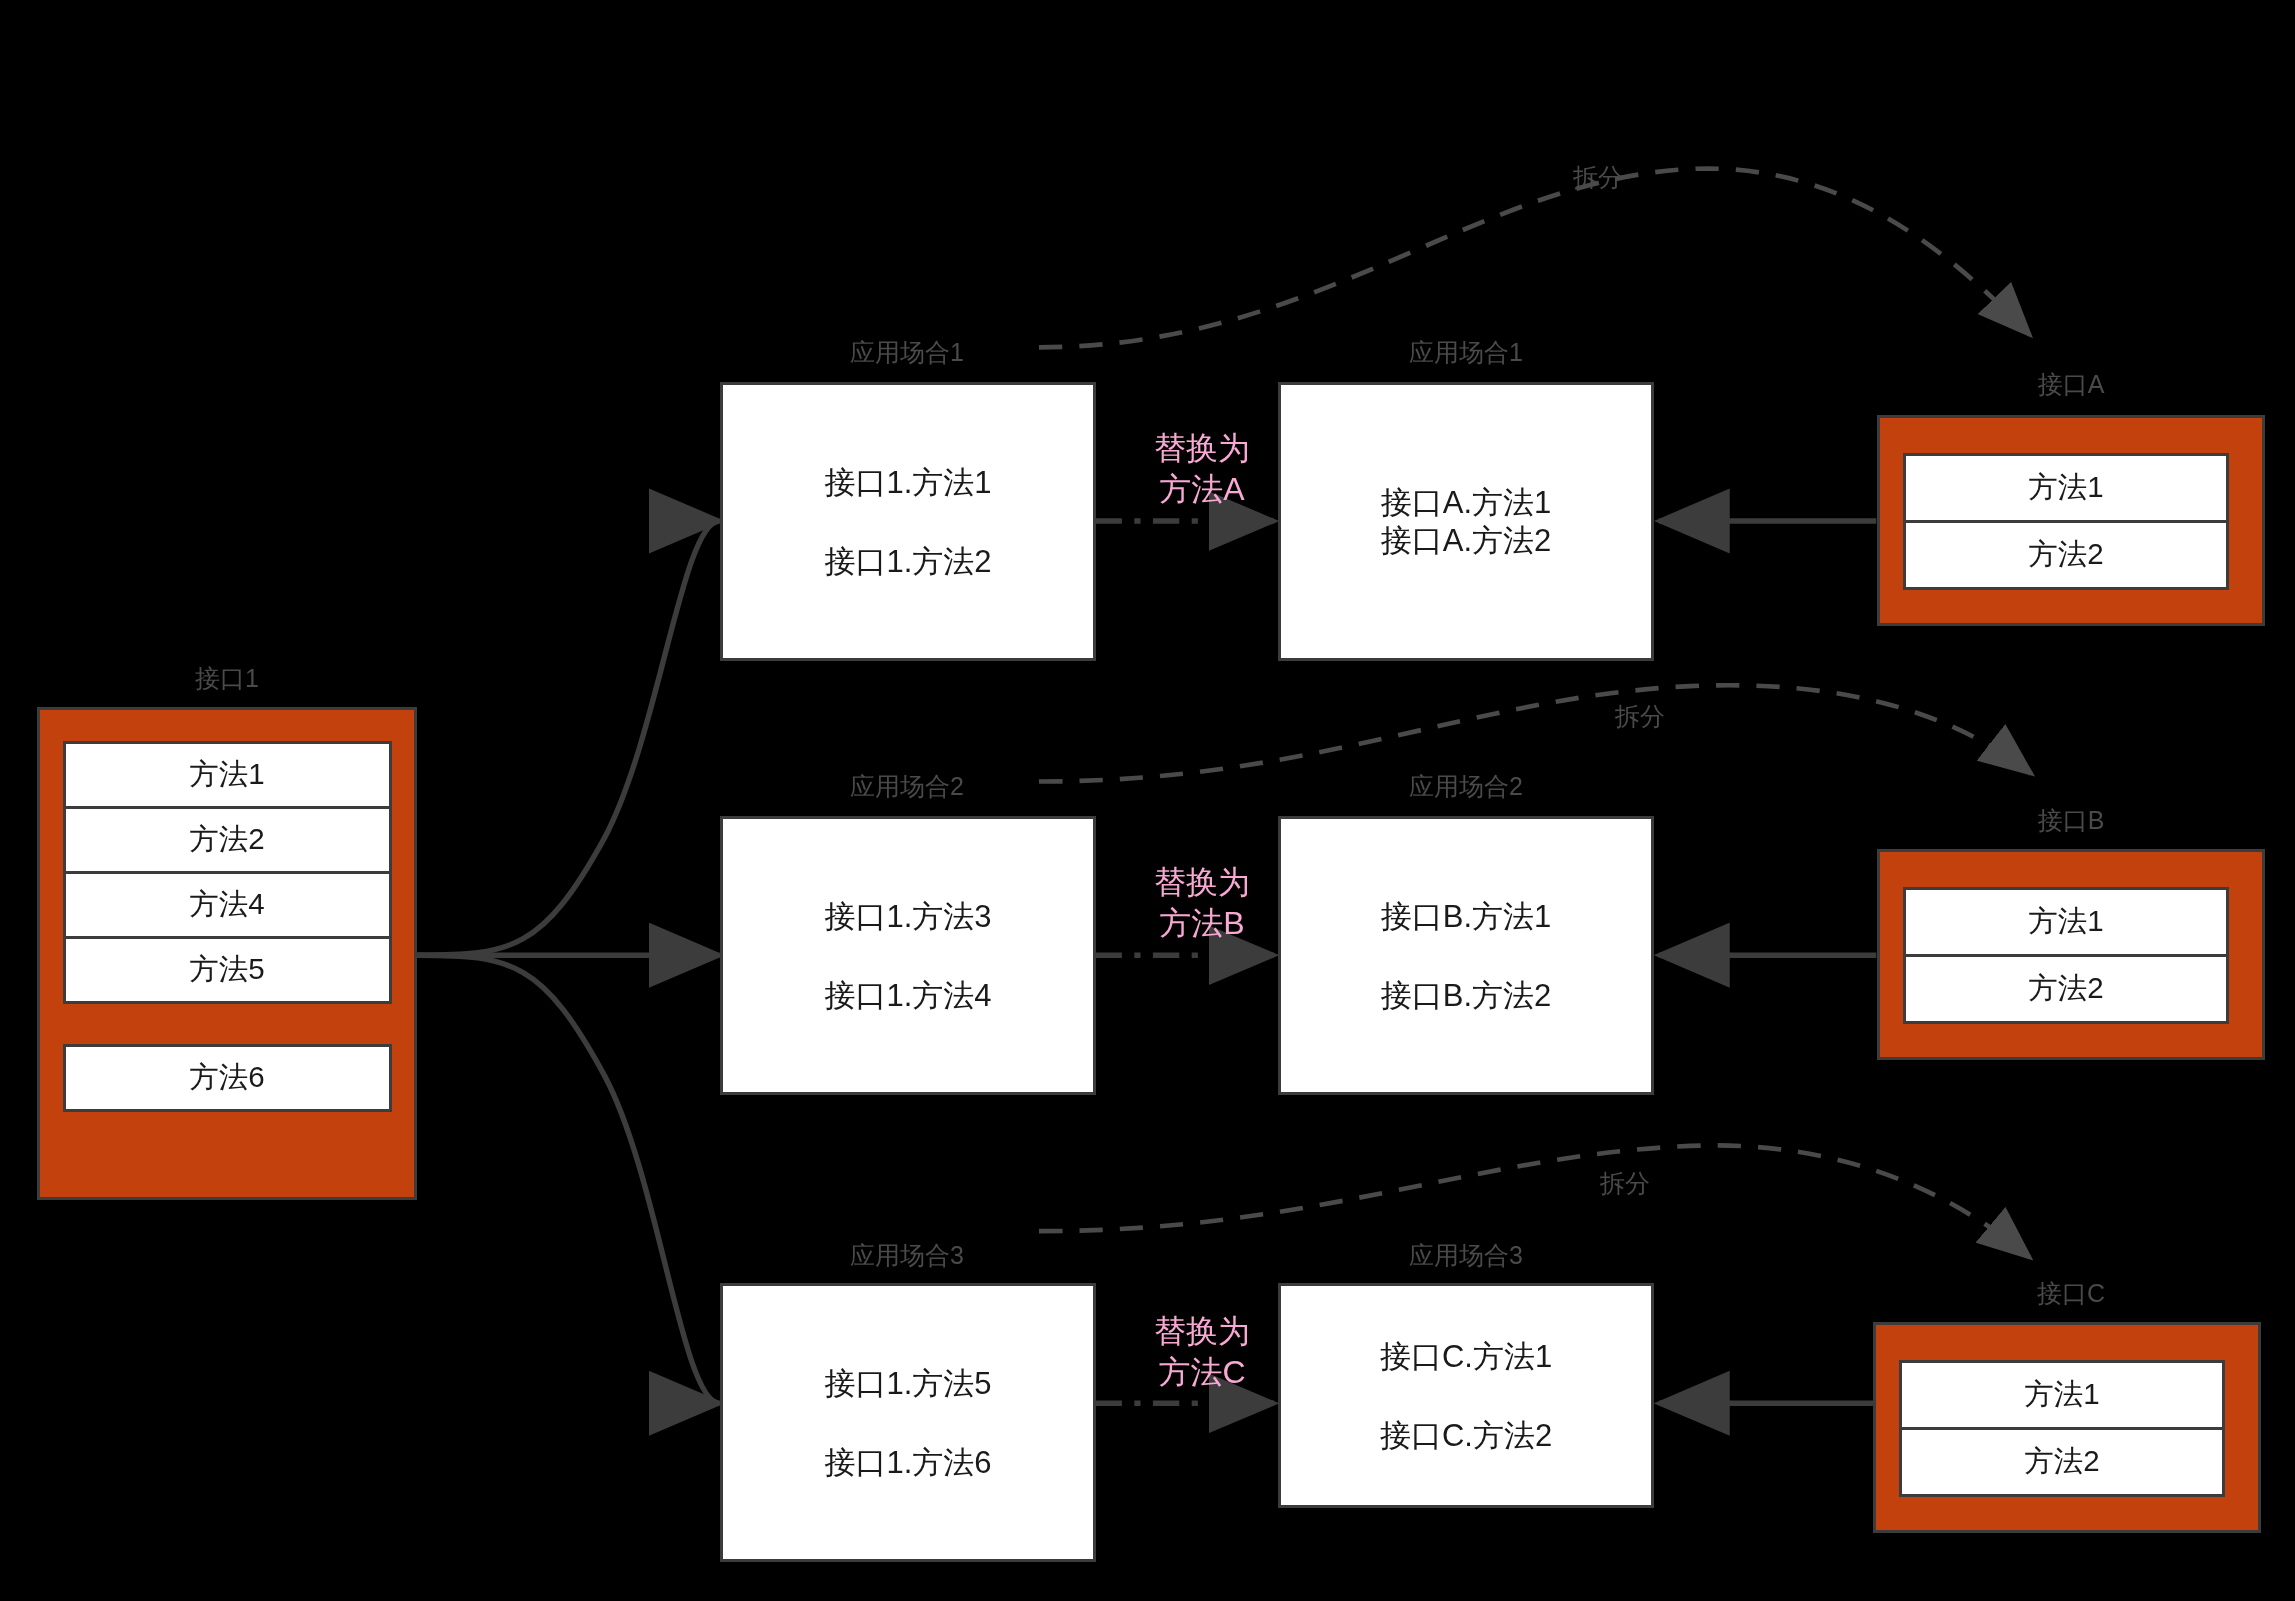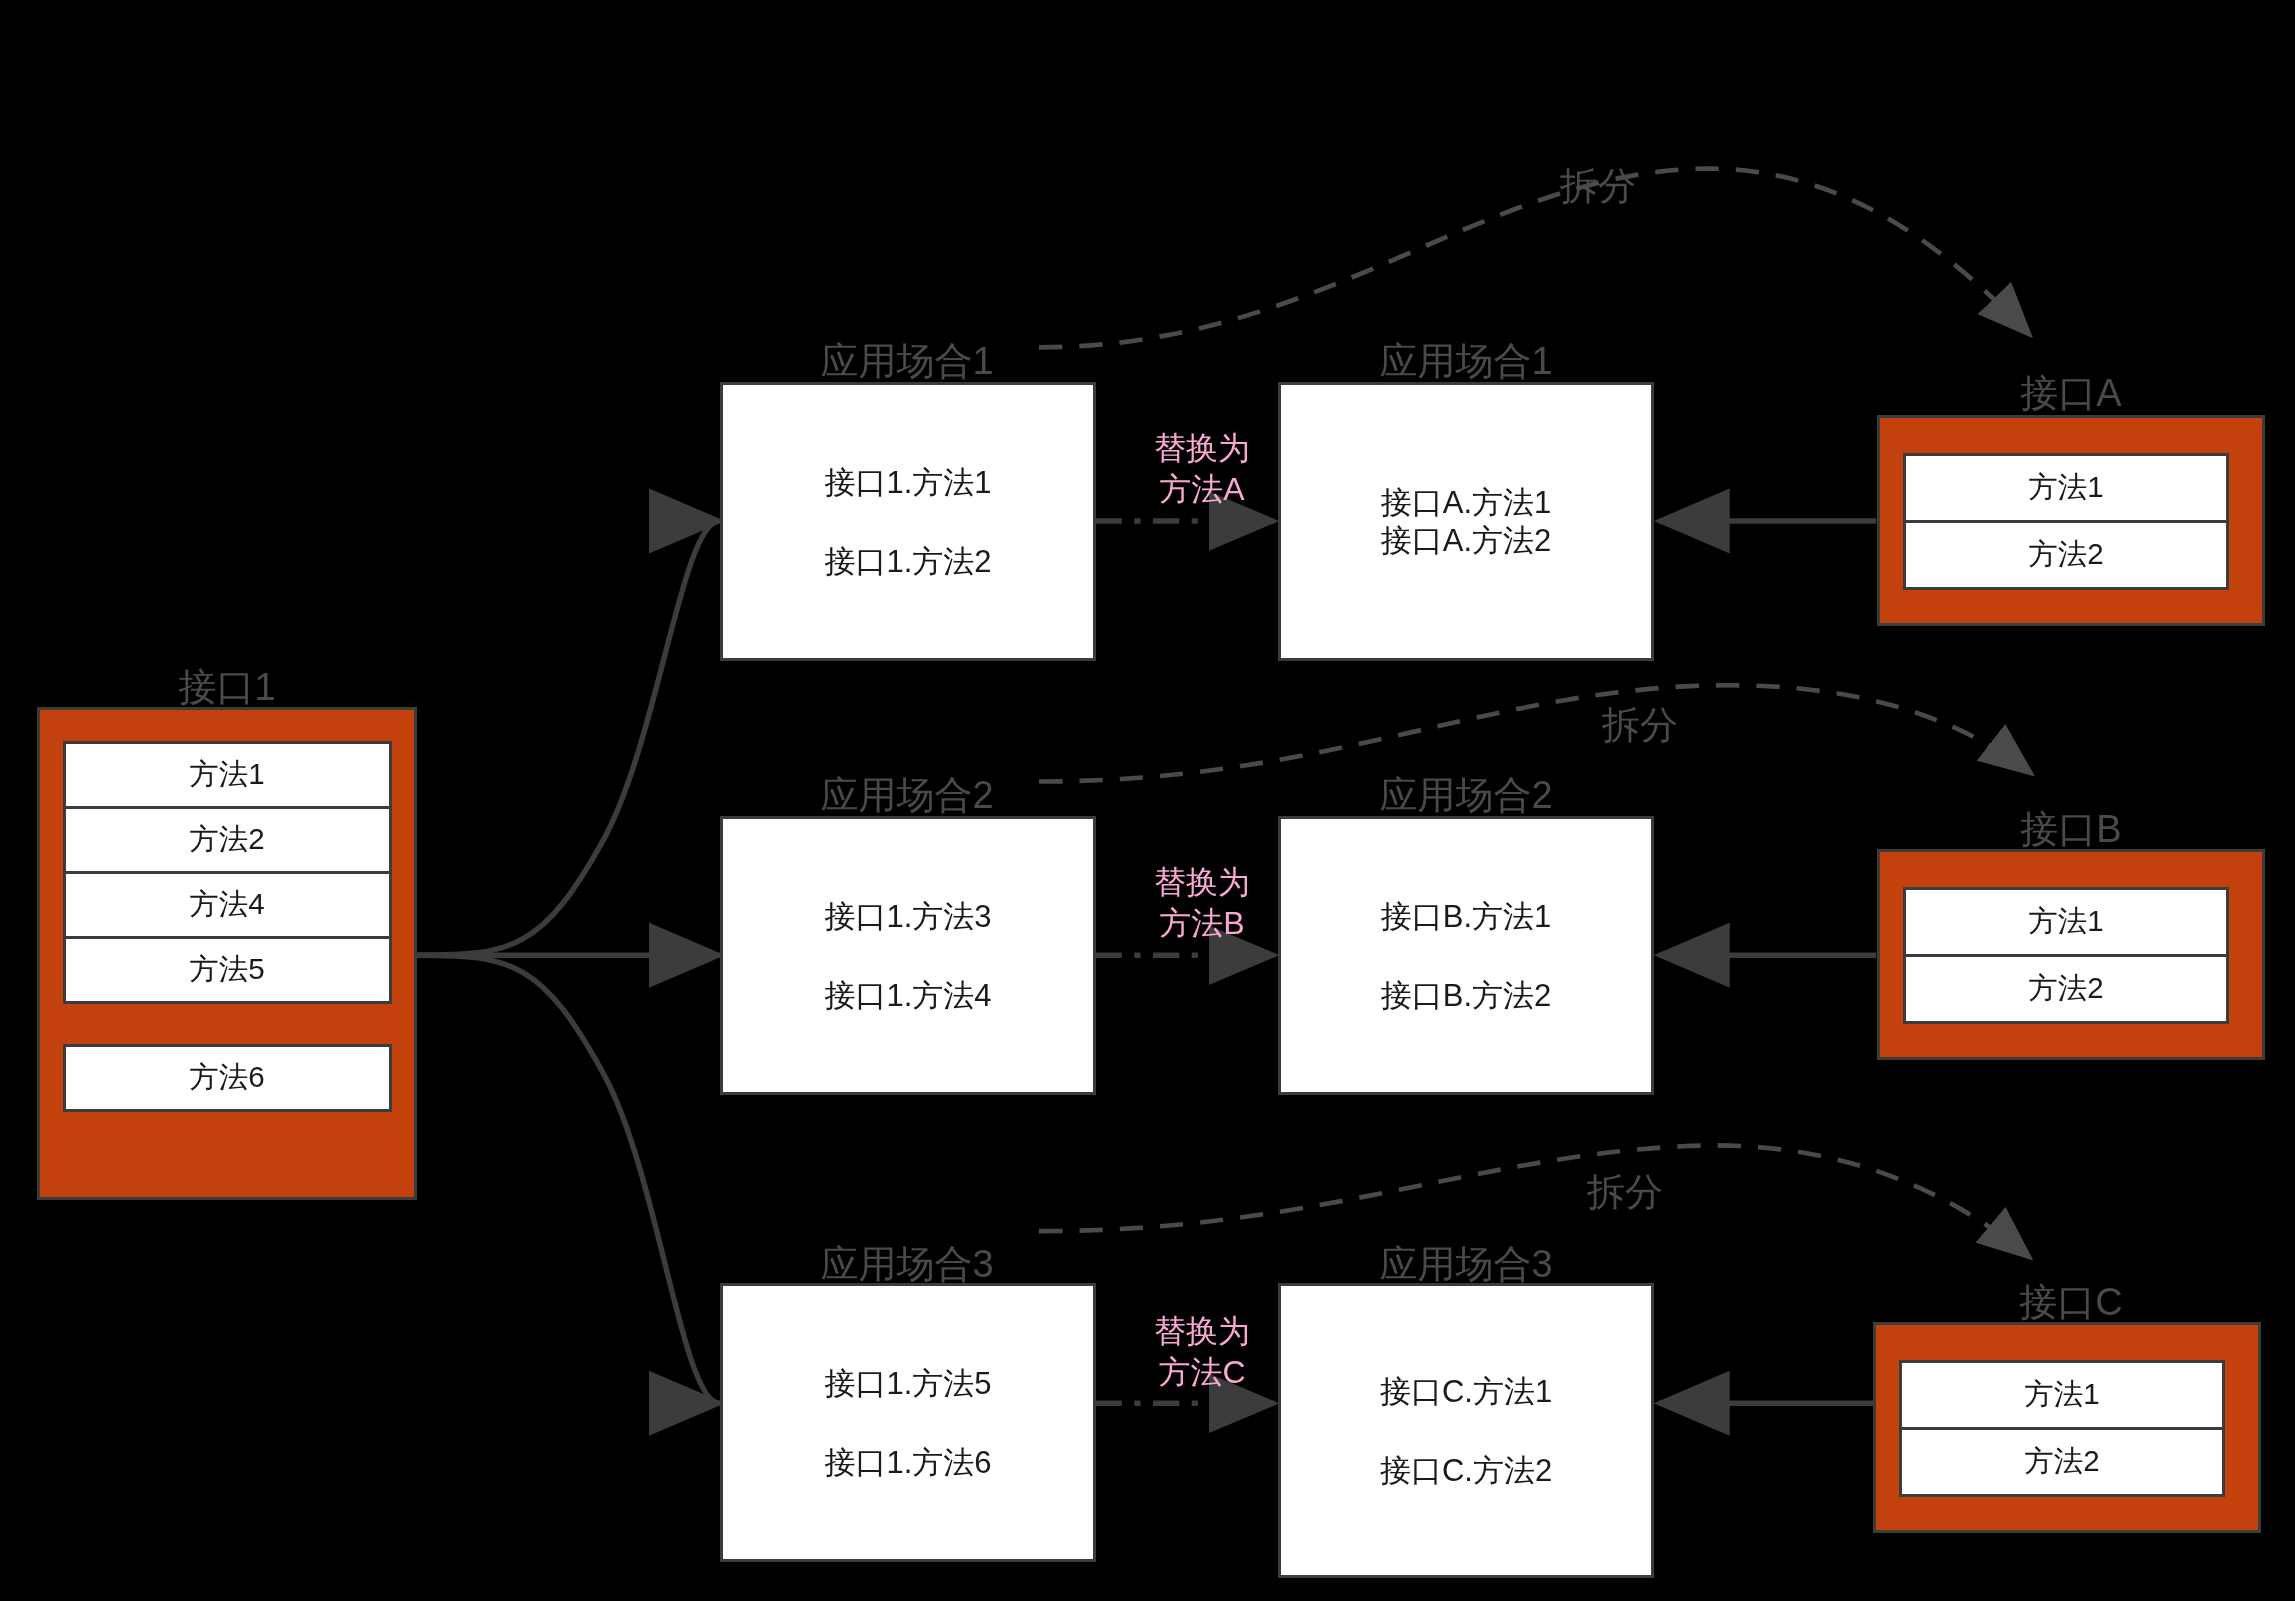--- a/index.html
+++ b/index.html
@@ -62,21 +62,21 @@
     font-size: 31px;
   }
   .scn-box .line { line-height: 1.0; }
   .scn-box.gap-wide .line + .line { margin-top: 48px; }
   .scn-box.gap-tight .line + .line { margin-top: 7.8px; }
 
   
   .cap {
     position: absolute;
     color: #4a4a4a;
-    font-size: 38px;
+    font-size: 25px;
     white-space: nowrap;
     transform: translateX(-50%);
     text-align: right;
   }
   .edge-label {
     position: absolute;
     color: #f9a8d4;
     font-size: 32px;
     white-space: nowrap;
     transform: translateX(-50%);
@@ -202,21 +202,21 @@
     <div class="line">接口1.方法5</div>
     <div class="line">接口1.方法6</div>
   </div>
 
   <div class="edge-label" style="left:1185px; top:1311px;">
     <div>替换为</div>
     <div>方法C</div>
   </div>
 
   <div class="cap" style="left:1466px; top:1239px;">应用场合3</div>
-  <div class="scn-box gap-wide" style="left:1278px; top:1283px; width:376px; height:295px;">
+  <div class="scn-box gap-wide" style="left:1278px; top:1283px; width:376px; height:225px;">
     <div class="line">接口C.方法1</div>
     <div class="line">接口C.方法2</div>
   </div>
 
   <div class="cap" style="left:1625px; top:1167px;">拆分</div>
 
   <div class="cap" style="left:2071px; top:1277px;">接口C</div>
   <div class="iface-box" style="left:1873px; top:1322px; width:388px; height:211px;">
     <div class="iface-inner" style="left:23px; top:35px; width:326px; height:140px;">
       <div class="method-row" style="height:70px;">方法1</div>

